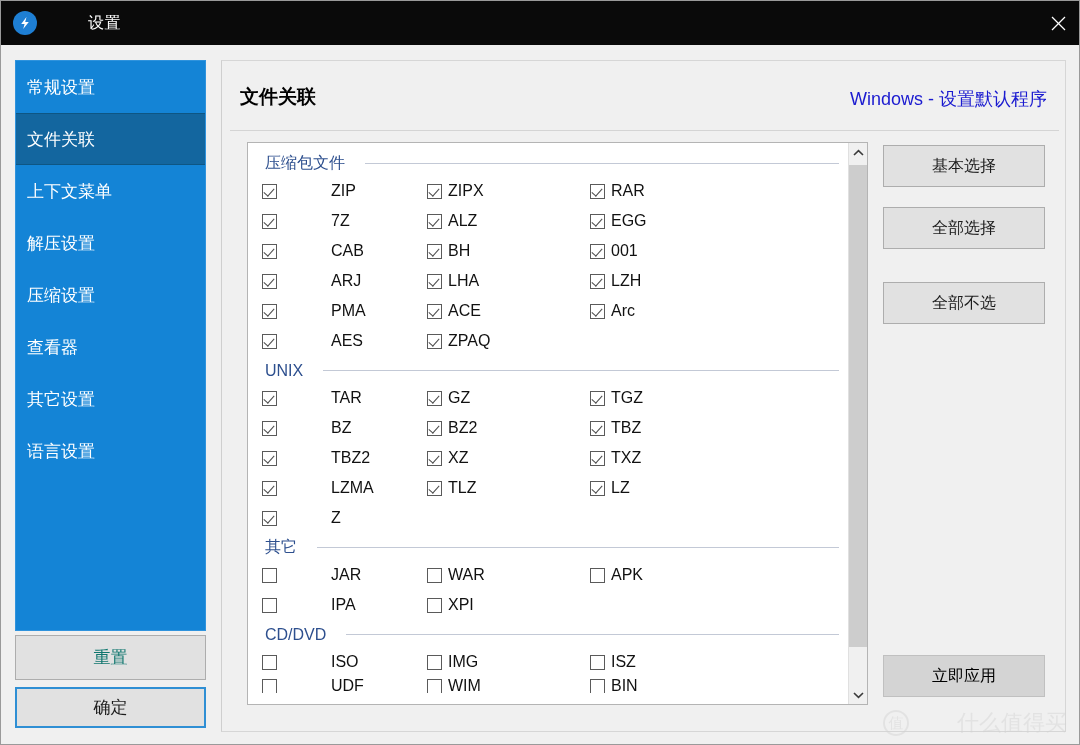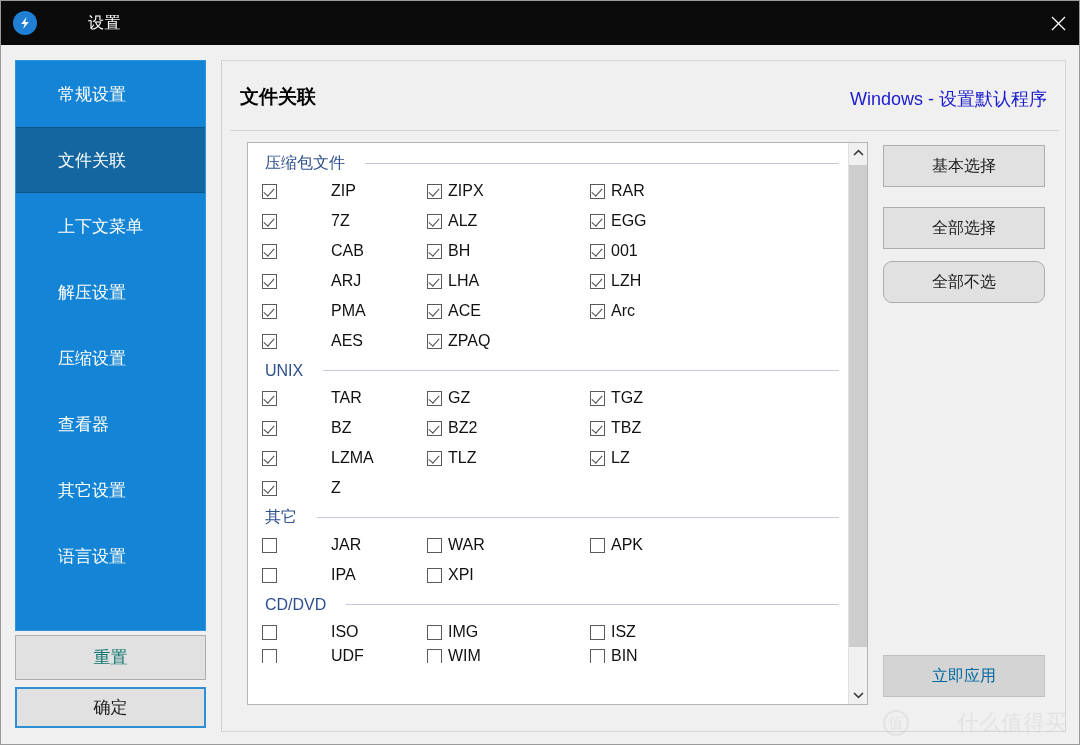--- a/index.html
+++ b/index.html
@@ -48,23 +48,23 @@
   #close-button svg { display: block; }
 
   
   #sidebar {
     position: absolute; left: 14px; top: 59px;
     width: 191px; height: 571px;
     background: #1484d6;
     border: 1px solid #2f93dd;
   }
   .nav-item {
-    height: 66px;
+    height: 52px;
     display: flex; align-items: center;
-    padding-left: 42px;
+    padding-left: 11px;
     color: #ffffff;
     font-size: 17px;
     cursor: pointer;
     user-select: none;
   }
   .nav-item.active {
     background: #13669f;
     border-top: 1px solid #0e5684;
     border-bottom: 1px solid #0e5684;
   }
@@ -201,27 +201,27 @@
   .side-button {
     position: absolute; left: 661px;
     width: 162px; height: 42px;
     background: #e1e1e1;
     border: 1px solid #adadad;
     font-size: 16px; color: #1b1b1b;
     cursor: pointer;
   }
   #btn-basic  { top: 84px; }
   #btn-all    { top: 146px; }
-  #btn-none   { top: 200px; border-radius: 9px; }
+  #btn-none   { top: 221px; }
   #btn-apply {
     position: absolute; left: 661px; top: 594px;
     width: 162px; height: 42px;
     background: #d4d4d4;
     border: 1px solid #c0c0c0;
-    font-size: 16px; color: #0369a1;
+    font-size: 16px; color: #000000;
     cursor: default;
   }
 
   
   #watermark {
     position: absolute; right: 12px; bottom: 6px;
     display: flex; align-items: center;
     opacity: 0.45;
     pointer-events: none;
     gap: 40px;
@@ -409,20 +409,34 @@
                   <span class="cb-box checked"></span>
                   <span class="cb-label">BZ</span>
                 </div>
                 <div class="cb cb-col-1">
                   <span class="cb-box checked"></span>
                   <span class="cb-label">BZ2</span>
                 </div>
                 <div class="cb cb-col-2">
                   <span class="cb-box checked"></span>
                   <span class="cb-label">TBZ</span>
+                </div>
+              </div>
+              <div class="cb-row">
+                <div class="cb cb-col-0">
+                  <span class="cb-box checked"></span>
+                  <span class="cb-label">TBZ2</span>
+                </div>
+                <div class="cb cb-col-1">
+                  <span class="cb-box checked"></span>
+                  <span class="cb-label">XZ</span>
+                </div>
+                <div class="cb cb-col-2">
+                  <span class="cb-box checked"></span>
+                  <span class="cb-label">TXZ</span>
                 </div>
               </div>
               <div class="cb-row">
                 <div class="cb cb-col-0">
                   <span class="cb-box checked"></span>
                   <span class="cb-label">LZMA</span>
                 </div>
                 <div class="cb cb-col-1">
                   <span class="cb-box checked"></span>
                   <span class="cb-label">TLZ</span>

